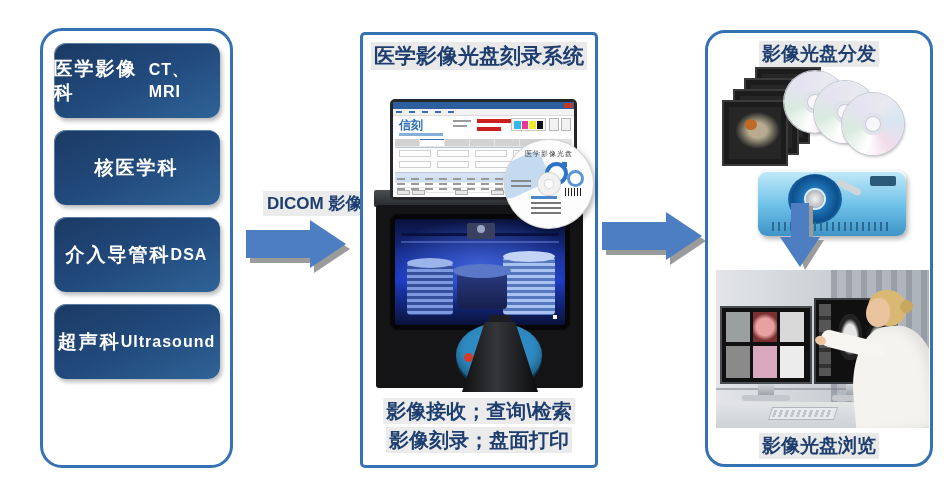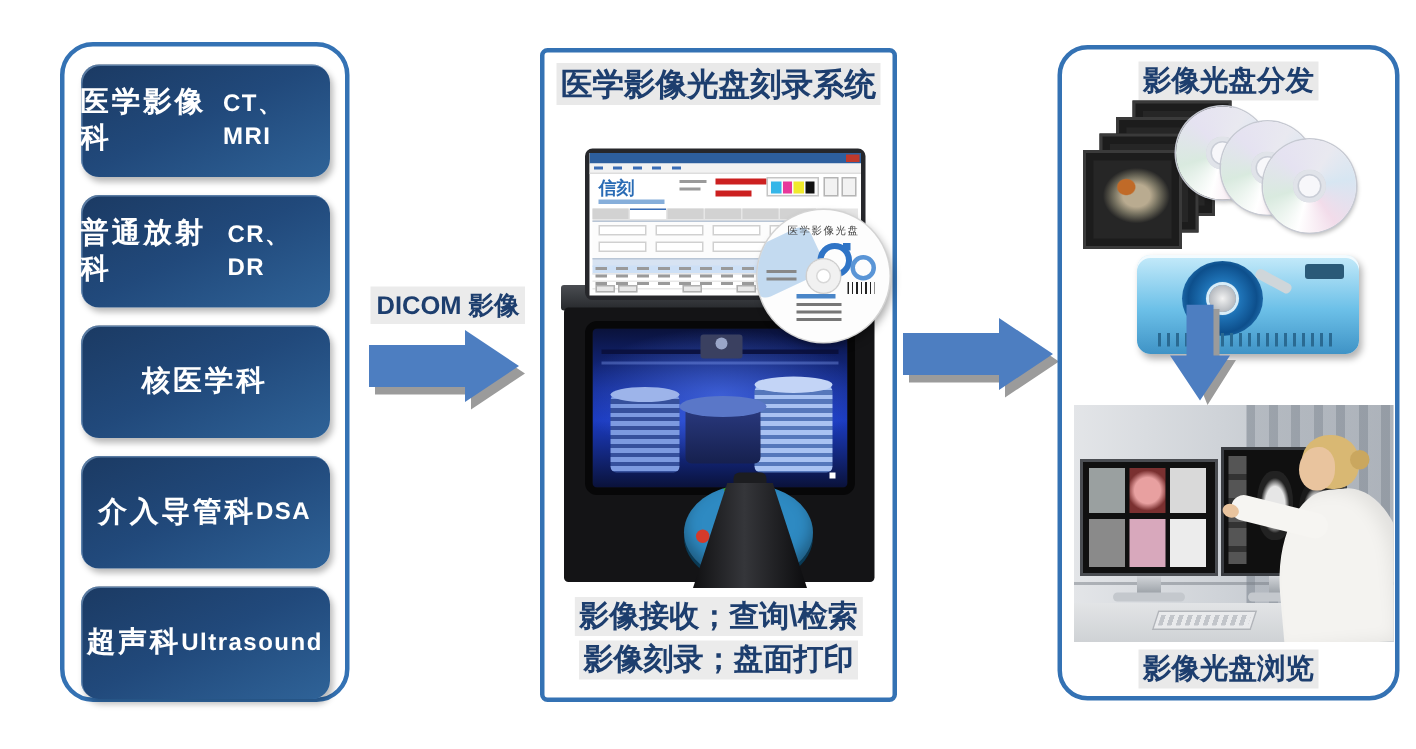--- a/index.html
+++ b/index.html
@@ -12,21 +12,21 @@
   #left-panel{left:40px;top:28px;width:193px;height:440px;border-radius:22px;padding-top:12px;}
   .dept-box{width:166px;height:75px;margin:0 auto 12px auto;border-radius:12px;
     background:linear-gradient(155deg,#1b3a63 0%,#21497b 48%,#2f6398 100%);
     color:#fff;display:flex;flex-direction:row;align-items:center;justify-content:center;
     box-shadow:inset 1px 1px 0 rgba(165,200,235,.45),2px 3px 4px rgba(0,0,0,.28);}
   .dept-name{font-size:19px;font-weight:bold;letter-spacing:2px;line-height:24px;}
   .dept-sub{font-size:16px;font-weight:bold;line-height:22px;letter-spacing:1px;}
 
   
   .flow-label{font-size:17px;font-weight:bold;color:#1d3e6e;background:#ebebeb;padding:1px 4px;white-space:nowrap;}
-  #dicom-label{left:247px;top:191px;}
+  #dicom-label{left:263px;top:191px;}
   #arrow1{left:246px;top:218px;}
   #arrow2{left:602px;top:210px;}
 
   
   #center-panel{left:360px;top:32px;width:238px;height:436px;border-radius:5px;}
   .panel-title{position:absolute;left:50%;transform:translateX(-50%);white-space:nowrap;
     font-weight:bold;color:#1d3e6e;background:#e9e9e9;padding:0 3px;}
   #center-title{top:7px;font-size:21px;}
 
   
@@ -169,24 +169,20 @@
 <body>
 
 <div id="canvas">
 
   <div id="left-panel" class="panel">
     <div class="dept-box">
       <div class="dept-name">医学影像科</div>
       <div class="dept-sub">CT、 MRI</div>
     </div>
     <div class="dept-box">
-      <div class="dept-name">普通放射科</div>
-      <div class="dept-sub">CR、 DR</div>
-    </div>
-    <div class="dept-box">
       <div class="dept-name">核医学科</div>
     </div>
     <div class="dept-box">
       <div class="dept-name">介入导管科</div>
       <div class="dept-sub">DSA</div>
     </div>
     <div class="dept-box">
       <div class="dept-name">超声科</div>
       <div class="dept-sub">Ultrasound</div>
     </div>

